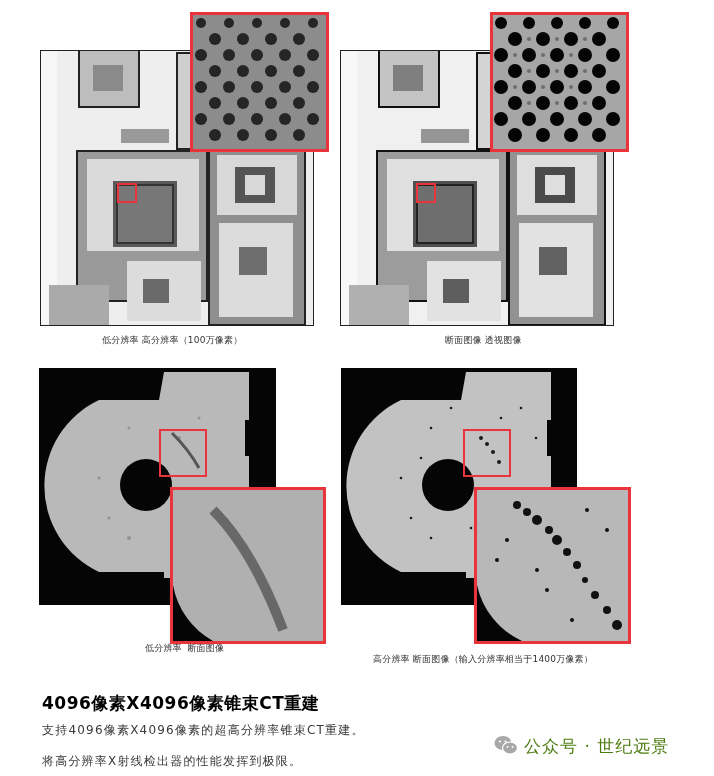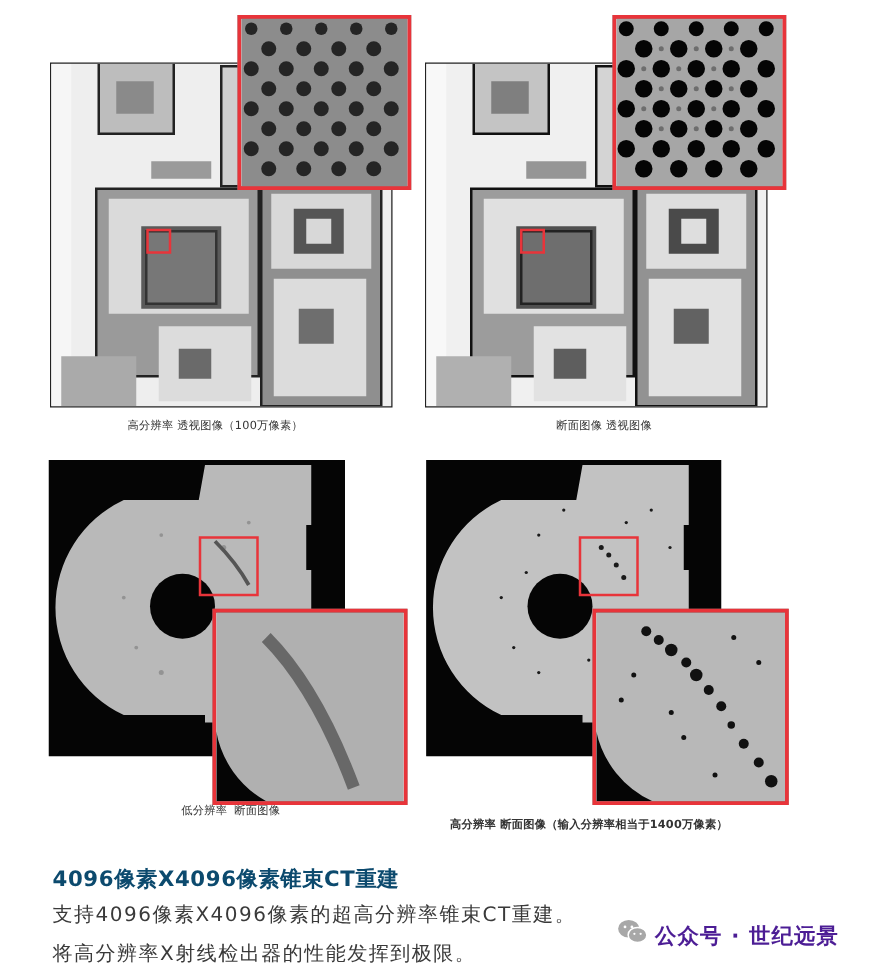--- a/index.html
+++ b/index.html
@@ -11,24 +11,24 @@
   .xray { background: #f2f2f2; border: 1px solid #222; overflow: hidden; }
   .xray svg { display: block; }
   .zoombox { border: 3px solid #e8343a; box-shadow: 0 0 0 1px #fff inset; overflow: hidden; background: #888; }
   .smallbox { border: 2px solid #e8343a; box-sizing: border-box; }
 
   
   .ct { background: #050505; overflow: hidden; }
 
   .caption { font-size: 9px; color: #333; white-space: nowrap; letter-spacing: 0.2px; }
 
-  .heading { font-size: 17px; color: #0c4a6e; font-weight: bold; letter-spacing: 0.5px; white-space: nowrap; }
-  .body-text { font-size: 16px; color: #3a3a3a; letter-spacing: 1.2px; white-space: nowrap; }
-
-  .wm { font-size: 17px; color: #4c1d95; letter-spacing: 1px; white-space: nowrap; display: flex; align-items: flex-end; gap: 6px; font-weight: bold; }
+  .heading { font-size: 17px; color: #000000; font-weight: bold; letter-spacing: 0.5px; white-space: nowrap; }
+  .body-text { font-size: 12px; color: #3a3a3a; letter-spacing: 1.2px; white-space: nowrap; }
+
+  .wm { font-size: 17px; color: #4d7c0f; letter-spacing: 1px; white-space: nowrap; display: flex; align-items: flex-start; gap: 6px; }
 </style>
 </head>
 <body>
 
 <div class="abs xray" style="left:40px;top:50px;width:272px;height:274px;">
   <svg width="272" height="274" viewBox="0 0 272 274">
     <rect width="272" height="274" fill="#eeeeee"></rect>
     <rect x="38" y="-2" width="60" height="58" fill="#bdbdbd" stroke="#222" stroke-width="2"></rect>
     <rect x="52" y="14" width="30" height="26" fill="#8a8a8a"></rect>
     <rect x="136" y="2" width="30" height="96" fill="#cfcfcf" stroke="#222" stroke-width="2"></rect>
@@ -86,21 +86,21 @@
         <circle cx="64" cy="104" r="6"></circle>
         <circle cx="92" cy="104" r="6"></circle>
         <circle cx="120" cy="104" r="6"></circle>
       <circle cx="22" cy="120" r="6"></circle>
         <circle cx="50" cy="120" r="6"></circle>
         <circle cx="78" cy="120" r="6"></circle>
         <circle cx="106" cy="120" r="6"></circle>
     </g>
   </svg>
 </div>
-<div class="abs caption" style="left:102px;top:334px;">高分辨率 透视图像（100万像素）</div>
+<div class="abs caption" style="left:102px;top:334px;">低分辨率 高分辨率（100万像素）</div>
 
 <div class="abs xray" style="left:340px;top:50px;width:272px;height:274px;">
   <svg width="272" height="274" viewBox="0 0 272 274">
     <rect width="272" height="274" fill="#f0f0f0"></rect>
     <rect x="38" y="-2" width="60" height="58" fill="#c4c4c4" stroke="#111" stroke-width="2"></rect>
     <rect x="52" y="14" width="30" height="26" fill="#7f7f7f"></rect>
     <rect x="136" y="2" width="30" height="96" fill="#d4d4d4" stroke="#111" stroke-width="2"></rect>
     <rect x="80" y="78" width="48" height="14" fill="#959595"></rect>
     <rect x="36" y="100" width="130" height="150" fill="#9c9c9c" stroke="#111" stroke-width="2"></rect>
     <rect x="46" y="108" width="112" height="92" fill="#e0e0e0"></rect>
@@ -252,21 +252,21 @@
         <circle cx="20" cy="70" r="2"></circle>
         <circle cx="130" cy="40" r="2"></circle>
         <circle cx="110" cy="20" r="2"></circle>
       <circle cx="70" cy="100" r="2"></circle>
         <circle cx="95" cy="130" r="2"></circle>
         <circle cx="60" cy="80" r="2"></circle>
     </g>
     <path d="M 0 95 A 80 80 0 0 0 45 151 L 0 151 Z" fill="#050505"></path>
   </svg>
 </div>
-<div class="abs caption" style="left:360px;top:653px;font-weight:bold;">高分辨率 断面图像（输入分辨率相当于1400万像素）</div>
+<div class="abs caption" style="left:373px;top:653px;">高分辨率 断面图像（输入分辨率相当于1400万像素）</div>
 
 <div class="abs heading" style="left:42px;top:692px;">4096像素X4096像素锥束CT重建</div>
 <div class="abs body-text" style="left:42px;top:722px;">支持4096像素X4096像素的超高分辨率锥束CT重建。</div>
 <div class="abs body-text" style="left:42px;top:753px;">将高分辨率X射线检出器的性能发挥到极限。</div>
 
 <div class="abs wm" style="left:494px;top:735px;">
   <span>
     <svg width="24" height="20" viewBox="0 0 24 20">
       <ellipse cx="9" cy="8" rx="8.5" ry="7" fill="#a8a8a8"></ellipse>
       <ellipse cx="16" cy="13" rx="7.5" ry="6" fill="#a8a8a8" stroke="#fff" stroke-width="1.2"></ellipse>

